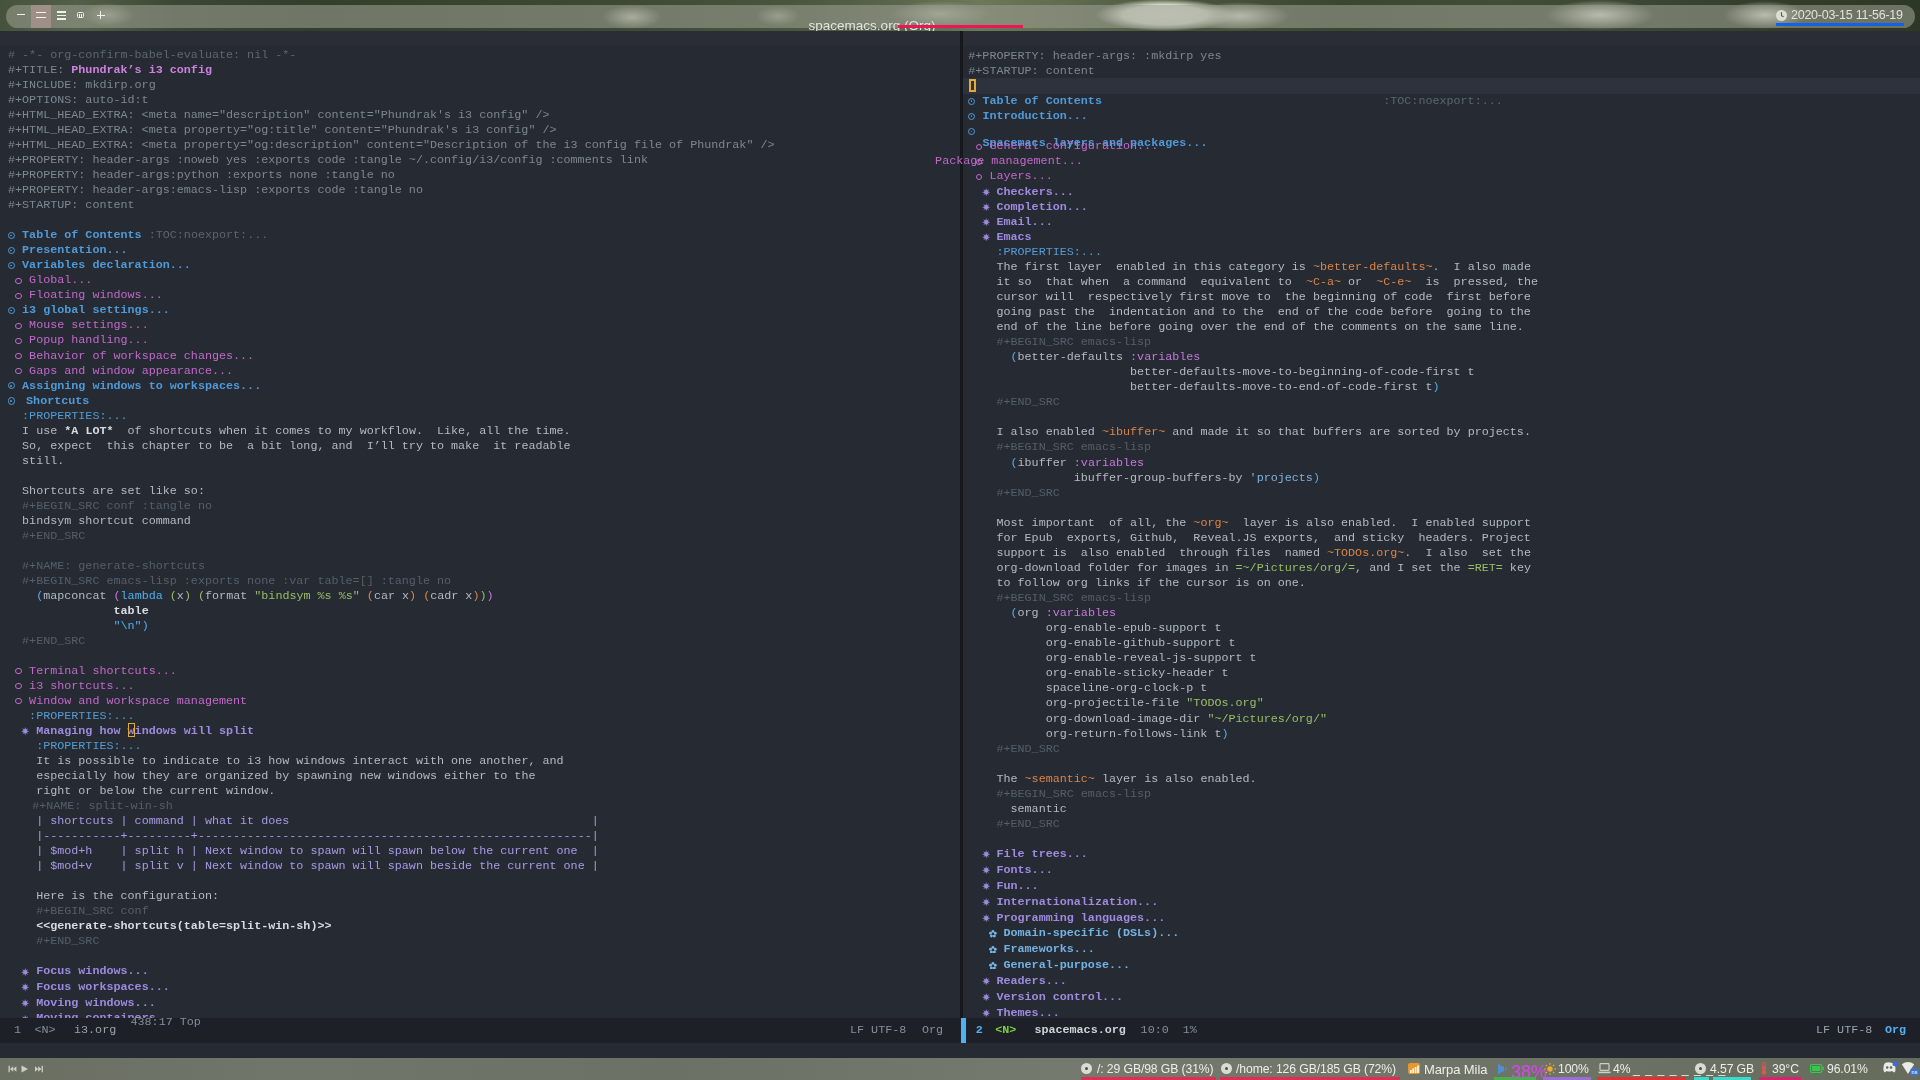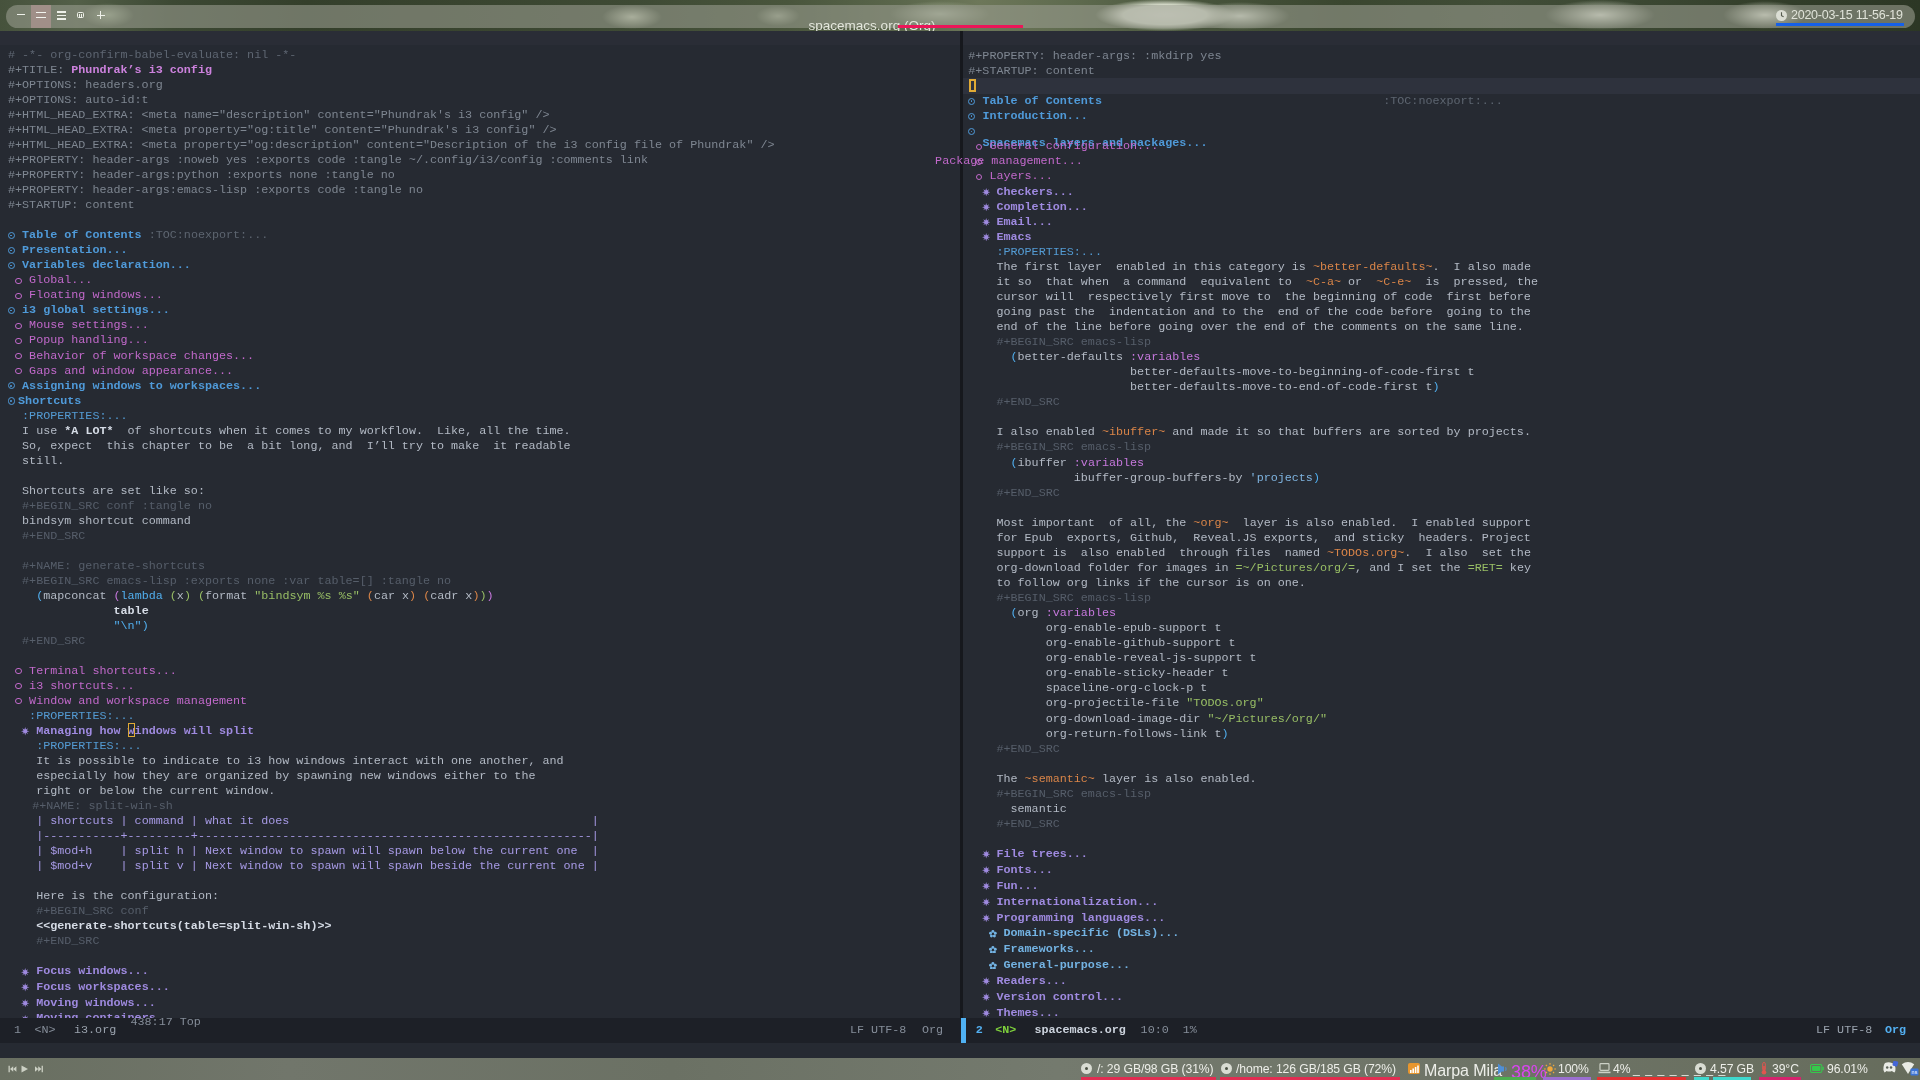--- a/index.html
+++ b/index.html
@@ -56,41 +56,41 @@
 <div class="sans" style="position:absolute;left:1791px;top:8px;font-size:12.5px;letter-spacing:-0.25px;color:#e0e3d9">2020-03-15 11-56-19</div>
 <div style="position:absolute;left:1776px;top:23.4px;width:128px;height:3px;background:#1560e8"></div>
 
 <div style="position:absolute;left:0;top:31px;width:1920px;height:14px;background:#2a2d36"></div>
 <div style="position:absolute;left:960px;top:31px;width:2.6px;height:1012px;background:#16181d"></div>
 
 <div style="position:absolute;left:963px;top:77.5px;width:957px;height:16.6px;background:#2e323d"></div>
 
 <div class="ln" style="left:8.0px;top:48.10px"><i class="c"># -*- org-confirm-babel-evaluate: nil -*-</i></div>
 <div class="ln" style="left:8.0px;top:63.12px"><i class="m">#+TITLE: </i><i class="ttl">Phundrak’s i3 config</i></div>
-<div class="ln" style="left:8.0px;top:78.14px"><i class="m">#+OPTIONS: headers.org</i></div>
+<div class="ln" style="left:8.0px;top:78.14px"><i class="m">#+INCLUDE: mkdirp.org</i></div>
 <div class="ln" style="left:8.0px;top:93.16px"><i class="m">#+OPTIONS: auto-id:t</i></div>
 <div class="ln" style="left:8.0px;top:108.18px"><i class="m">#+HTML_HEAD_EXTRA: &lt;meta name="description" content="Phundrak's i3 config" /&gt;</i></div>
 <div class="ln" style="left:8.0px;top:123.20px"><i class="m">#+HTML_HEAD_EXTRA: &lt;meta property="og:title" content="Phundrak's i3 config" /&gt;</i></div>
 <div class="ln" style="left:8.0px;top:138.22px"><i class="m">#+HTML_HEAD_EXTRA: &lt;meta property="og:description" content="Description of the i3 config file of Phundrak" /&gt;</i></div>
 <div class="ln" style="left:8.0px;top:153.24px"><i class="m">#+PROPERTY: header-args :noweb yes :exports code :tangle ~/.config/i3/config :comments link</i></div>
 <div class="ln" style="left:8.0px;top:168.26px"><i class="m">#+PROPERTY: header-args:python :exports none :tangle no</i></div>
 <div class="ln" style="left:8.0px;top:183.28px"><i class="m">#+PROPERTY: header-args:emacs-lisp :exports code :tangle no</i></div>
 <div class="ln" style="left:8.0px;top:198.30px"><i class="m">#+STARTUP: content</i></div>
 <div class="ln" style="left:8.0px;top:228.34px">  <i class="h1">Table of Contents</i> <i class="tg">:TOC:noexport:...</i></div>
 <div class="ln" style="left:8.0px;top:243.36px">  <i class="h1">Presentation...</i></div>
 <div class="ln" style="left:8.0px;top:258.38px">  <i class="h1">Variables declaration...</i></div>
 <div class="ln" style="left:8.0px;top:273.40px">   <i class="h2">Global...</i></div>
 <div class="ln" style="left:8.0px;top:288.42px">   <i class="h2">Floating windows...</i></div>
 <div class="ln" style="left:8.0px;top:303.44px">  <i class="h1">i3 global settings...</i></div>
 <div class="ln" style="left:8.0px;top:318.46px">   <i class="h2">Mouse settings...</i></div>
 <div class="ln" style="left:8.0px;top:333.48px">   <i class="h2">Popup handling...</i></div>
 <div class="ln" style="left:8.0px;top:348.50px">   <i class="h2">Behavior of workspace changes...</i></div>
 <div class="ln" style="left:8.0px;top:363.52px">   <i class="h2">Gaps and window appearance...</i></div>
 <div class="ln" style="left:8.0px;top:378.54px">  <i class="h1">Assigning windows to workspaces...</i></div>
-<div class="ln" style="left:4px;top:393.56px">  <i class="h1">Shortcuts</i></div>
+<div class="ln" style="left:12px;top:393.56px">  <i class="h1">Shortcuts</i></div>
 <div class="ln" style="left:8.0px;top:408.58px">  <i class="pr">:PROPERTIES:...</i></div>
 <div class="ln" style="left:8.0px;top:423.60px">  <i class="b">I use </i><i class="wb">*A LOT*</i><i class="b">  of shortcuts when it comes to my workflow.  Like, all the time.</i></div>
 <div class="ln" style="left:8.0px;top:438.62px">  <i class="b">So, expect  this chapter to be  a bit long, and  I’ll try to make  it readable</i></div>
 <div class="ln" style="left:8.0px;top:453.64px">  <i class="b">still.</i></div>
 <div class="ln" style="left:8.0px;top:483.68px">  <i class="b">Shortcuts are set like so:</i></div>
 <div class="ln" style="left:8.0px;top:498.70px">  <i class="mt">#+BEGIN_SRC conf :tangle no</i></div>
 <div class="ln" style="left:8.0px;top:513.72px">  <i class="b">bindsym shortcut command</i></div>
 <div class="ln" style="left:8.0px;top:528.74px">  <i class="mt">#+END_SRC</i></div>
 <div class="ln" style="left:8.0px;top:558.78px">  <i class="mt">#+NAME: generate-shortcuts</i></div>
 <div class="ln" style="left:8.0px;top:573.80px">  <i class="mt">#+BEGIN_SRC emacs-lisp :exports none :var table=[] :tangle no</i></div>
@@ -324,21 +324,21 @@
 <div style="position:absolute;left:1220px;top:1077px;width:180px;height:3px;background:#e22d52"></div>
 <div style="position:absolute;left:1408px;top:1063px;width:12px;height:11px;border-radius:2px;background:#e8962e"></div>
 <svg style="position:absolute;left:1409.5px;top:1064.5px" width="9" height="8" viewBox="0 0 9 8">
     <g fill="#fff">
       <rect x="0" y="5" width="1.6" height="3"></rect>
       <rect x="2.4" y="3.5" width="1.6" height="4.5"></rect>
       <rect x="4.8" y="2" width="1.6" height="6"></rect>
       <rect x="7.2" y="0.5" width="1.6" height="7.5"></rect>
     </g>
   </svg>
-<div class="sans" style="position:absolute;left:1424px;top:1061.5px;font-size:16px;color:#edeee9;font-weight:normal;letter-spacing:-0.1px">Marpa Mila</div>
+<div class="sans" style="position:absolute;left:1424px;top:1061.5px;font-size:13px;color:#edeee9;font-weight:normal;letter-spacing:-0.1px">Marpa Mila</div>
 <svg style="position:absolute;left:1497px;top:1062.5px" width="11" height="12" viewBox="0 0 11 12">
     <path d="M4.5 0.5 L8.4 3.6 H10.5 V8.4 H8.4 L4.5 11.5 Z" fill="#4f8fd6" transform="translate(-3.5,0)"></path>
     <path d="M8.6 4.2 Q9.6 6 8.6 7.8" stroke="#4f8fd6" stroke-width="1.1" fill="none"></path>
   </svg>
 <div class="sans" style="position:absolute;left:1511px;top:1061.5px;font-size:18px;color:#d946ef;font-weight:normal;letter-spacing:-0.1px">38%</div>
 <div style="position:absolute;left:1494px;top:1077px;width:42px;height:3px;background:#4cae4f"></div>
 <svg style="position:absolute;left:1544px;top:1062.5px" width="12" height="12" viewBox="0 0 12 12">
     <circle cx="6" cy="6" r="2.7" fill="#f0a73a"></circle>
     <g stroke="#f2a93b" stroke-width="1.1">
       <line x1="6" y1="0" x2="6" y2="1.8"></line>

